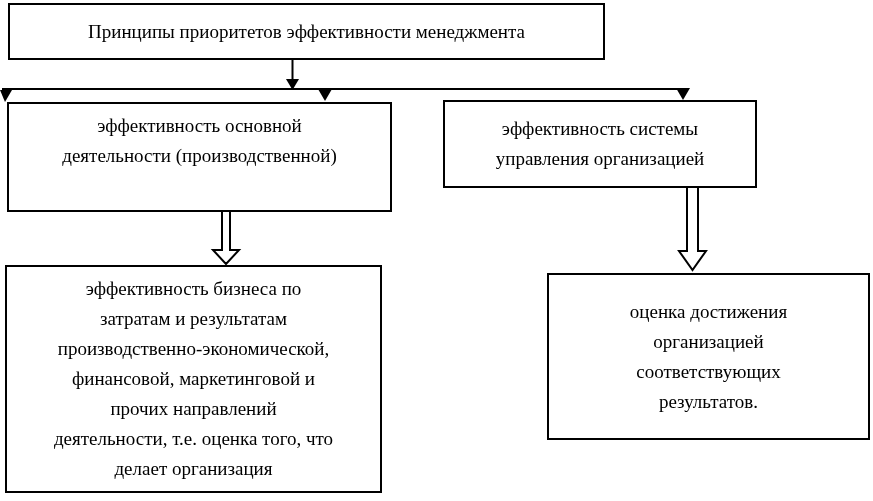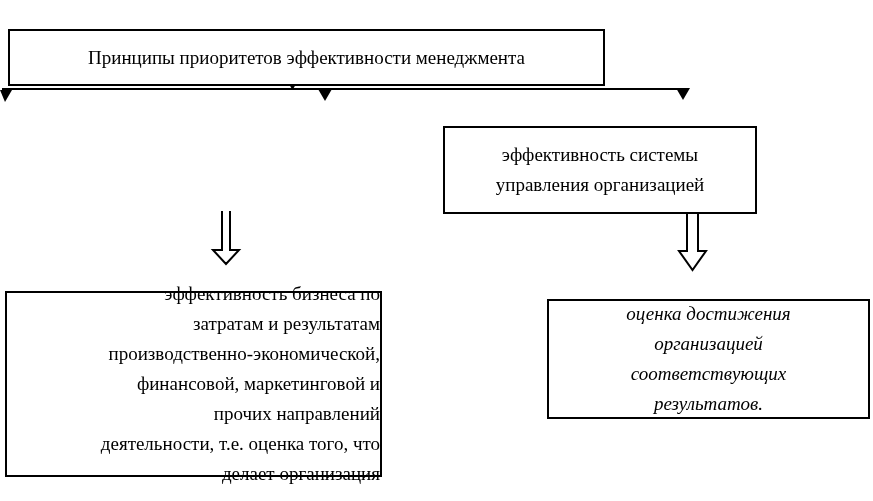--- a/index.html
+++ b/index.html
@@ -16,28 +16,27 @@
     position: absolute;
     box-sizing: border-box;
     border: 2px solid #000000;
     background: #ffffff;
     display: flex;
     align-items: center;
     justify-content: center;
     text-align: center;
     font-size: 19px;
     line-height: 30px;
-    margin-top: 26px;
   }
   .box .txt { white-space: pre-line; display: block; width: 100%; }
   #title-box   { left: 8px;   top: 3px;   width: 597px; height: 57px; }
   #left2-box   { left: 7px;   top: 102px; width: 385px; height: 110px; align-items: flex-start; padding-top: 7px; }
   #right2-box  { left: 443px; top: 100px; width: 314px; height: 88px; }
-  #left3-box   { left: 5px;   top: 265px; width: 377px; height: 186px; text-align: right; }
-  #right3-box  { left: 547px; top: 273px; width: 323px; height: 120px; font-style: italic; }
+  #left3-box   { left: 5px;   top: 265px; width: 377px; height: 228px; }
+  #right3-box  { left: 547px; top: 273px; width: 323px; height: 167px; }
   svg.connectors {
     position: absolute;
     left: 0; top: 0;
     width: 873px; height: 501px;
     pointer-events: none;
   }
 </style>
 </head>
 <body>
 
@@ -56,20 +55,24 @@
 
     <path d="M 222 211 L 222 250 L 213 250 L 226 264 L 239 250 L 230 250 L 230 211" fill="#ffffff" stroke="#000000" stroke-width="2"></path>
 
     <path d="M 687 187 L 687 251 L 679 251 L 692.5 270 L 706 251 L 698 251 L 698 187" fill="#ffffff" stroke="#000000" stroke-width="2"></path>
   </svg>
 
   <div class="box" id="title-box">
     <span class="txt">Принципы приоритетов эффективности менеджмента</span>
   </div>
 
+  <div class="box" id="left2-box">
+    <span class="txt">эффективность основной
+деятельности (производственной)</span>
+  </div>
 
   <div class="box" id="right2-box">
     <span class="txt">эффективность системы
 управления организацией</span>
   </div>
 
   <div class="box" id="left3-box">
     <span class="txt">эффективность бизнеса по
 затратам и результатам
 производственно-экономической,

